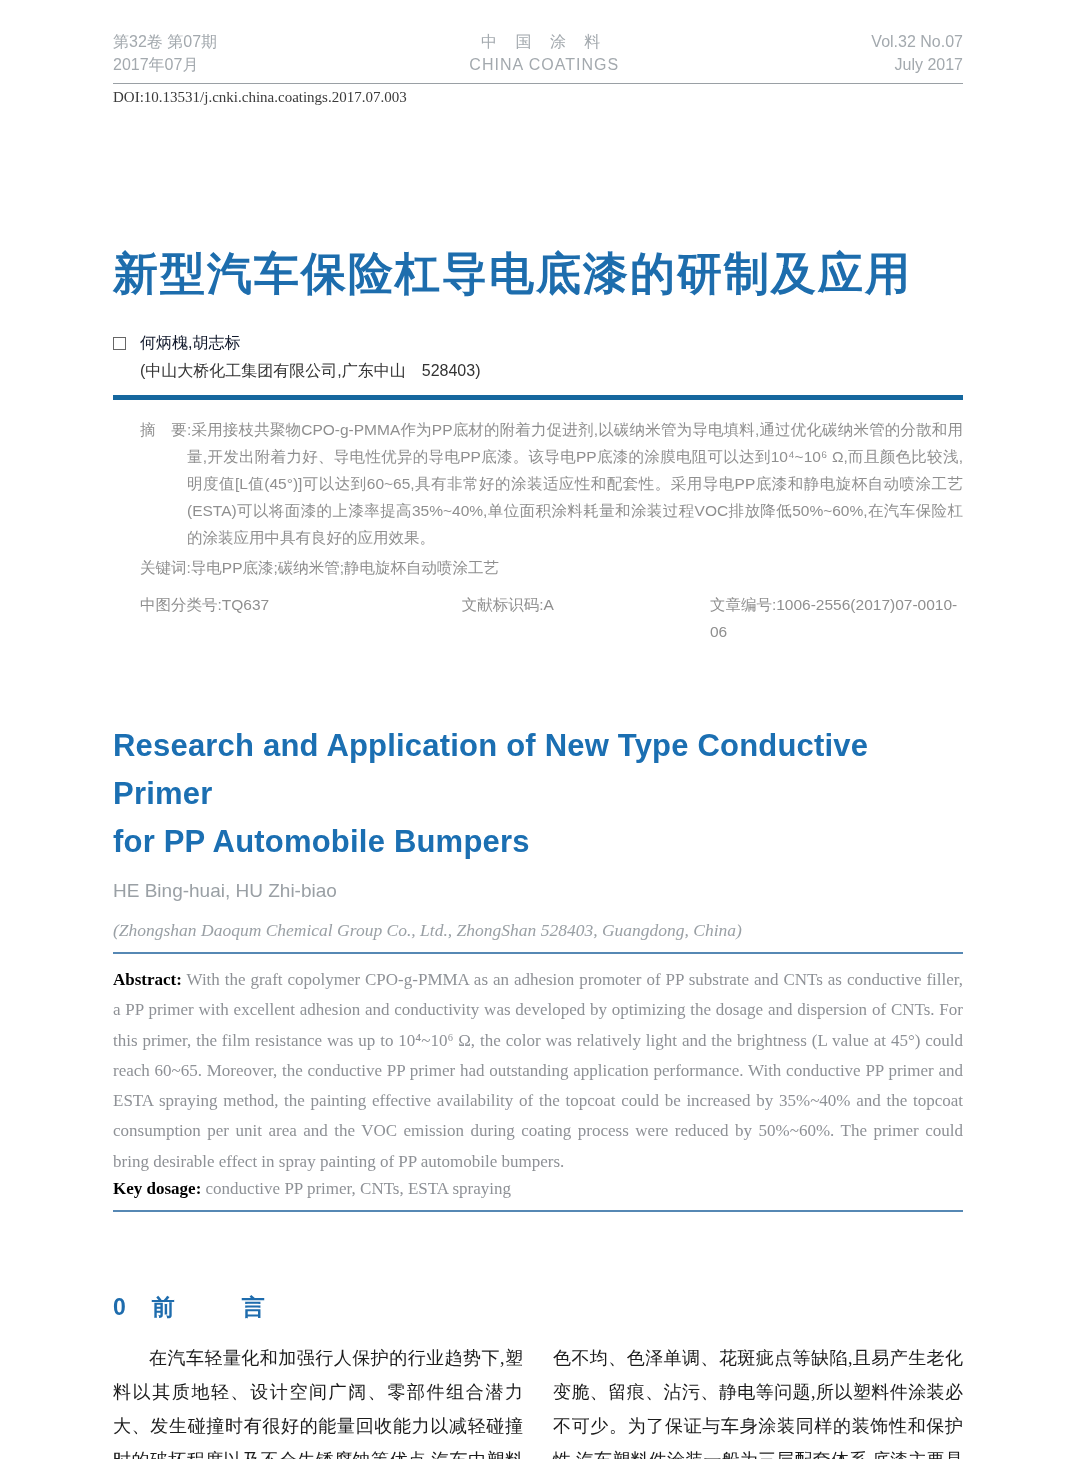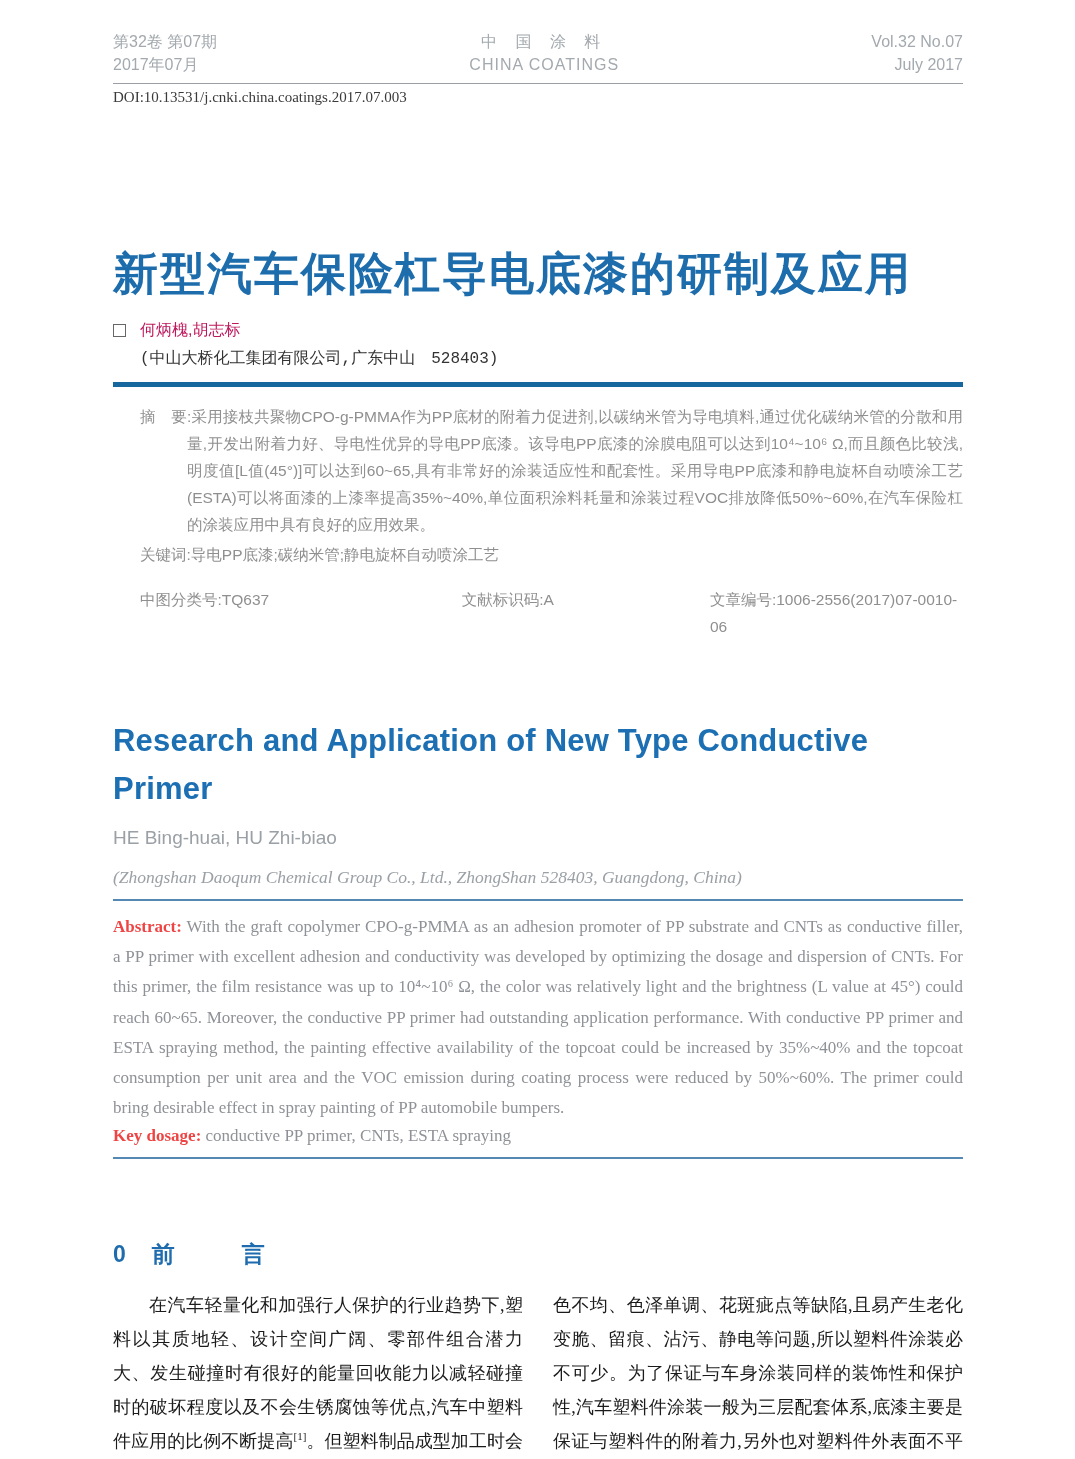--- a/index.html
+++ b/index.html
@@ -19,44 +19,44 @@
   .jheader .center .en { letter-spacing: 1px; }
   .jheader .right { text-align: right; }
   .jheader-rule { border-bottom: 1px solid #9aa0a5; margin-top: 7px; }
   .doi { font-family: "Liberation Serif", serif; font-size: 15px; color: #3a3a3a; margin-top: 5px; }
 
   
   .title-cn {
     margin-top: 146px; color: #1d6dad; font-size: 45px; font-weight: bold;
     letter-spacing: 2px; font-family: Liberation Mono, monospace; line-height: 1.15;
   }
-  .authors-row { margin-top: 16px; color: #be185d; font-size: 16px; display: flex; align-items: center; }
+  .authors-row { margin-top: 29px; color: #0f172a; font-size: 16px; display: flex; align-items: center; }
   .author-marker { display: inline-block; width: 13px; height: 13px; border: 1.5px solid #666; margin-right: 14px; }
-  .affil-cn { margin-top: 7px; padding-left: 27px; color: #333; font-size: 16px; font-family: Liberation Mono, monospace; }
+  .affil-cn { margin-top: 7px; padding-left: 27px; color: #333; font-size: 16px; }
   .rule-thick { height: 5px; background: #15679e; margin-top: 13px; }
 
   
   .abs-block { margin-top: 17px; padding-left: 27px; color: #8f8f8f; font-size: 15.5px; line-height: 1.74; }
   .abs-cn { padding-left: 47px; text-indent: -47px; text-align: justify; }
   .kw-cn { margin-top: 3px; }
-  .clc-row { display: flex; margin-top: 18px; gap: 30px; }
+  .clc-row { display: flex; margin-top: 10px; gap: 30px; }
   .clc-row .c1 { width: 305px; }
   .clc-row .c2 { width: 228px; }
 
   
   .title-en {
     margin-top: 76px; color: #1b6fb2; font-size: 31px; font-weight: bold;
     line-height: 1.55; font-family: "Liberation Sans", sans-serif; letter-spacing: 0.2px;
   }
   .authors-en { margin-top: 14px; color: #9aa0a5; font-size: 19px; }
   .affil-en { margin-top: 18px; color: #9aa0a5; font-size: 17.5px; font-style: italic; font-family: "Liberation Serif", serif; }
   .rule-thin { border-top: 2px solid #5688b4; margin-top: 11px; }
 
   .abs-en { margin-top: 11px; font-family: "Liberation Serif", serif; font-size: 17px; color: #8e9196; line-height: 1.78; text-align: justify; }
-  .abs-en b, .kw-en b { color: #ef4444; }
+  .abs-en b, .kw-en b { color: #000000; }
   .kw-en { margin-top: 2px; font-family: "Liberation Serif", serif; font-size: 17px; color: #8e9196; }
 
   
   .sec-head { margin-top: 80px; color: #1e6cad; font-size: 23px; font-weight: bold; }
   .sec-head .num { margin-right: 26px; }
   .sec-head .ttl { letter-spacing: 22px; }
   .body-cols { display: flex; gap: 30px; margin-top: 18px; }
   .body-cols .col { flex: 1; font-family: "Liberation Serif", serif; font-size: 18px; color: #1b1b1b; line-height: 1.9; text-align: justify; }
   .body-cols .col .indent { text-indent: 2em; }
   sup.ref { font-size: 11px; vertical-align: super; line-height: 0; }
@@ -98,20 +98,21 @@
     <p class="kw-cn"><span>关键词:</span><span>导电PP底漆;碳纳米管;静电旋杯自动喷涂工艺</span></p>
     <div class="clc-row">
       <span class="c1">中图分类号:TQ637</span>
       <span class="c2">文献标识码:A</span>
       <span class="c3">文章编号:1006-2556(2017)07-0010-06</span>
     </div>
   </div>
 
   <h2 class="title-en">
     <div>Research and Application of New Type Conductive Primer</div>
+    <div>for PP Automobile Bumpers</div>
   </h2>
   <div class="authors-en">HE Bing-huai, HU Zhi-biao</div>
   <div class="affil-en">(Zhongshan Daoqum Chemical Group Co., Ltd., ZhongShan 528403, Guangdong, China)</div>
 
   <div class="rule-thin"></div>
 
   <p class="abs-en"><b>Abstract:</b><span> With the graft copolymer CPO-g-PMMA as an adhesion promoter of PP substrate and CNTs as conductive filler, a PP primer with excellent adhesion and conductivity was developed by optimizing the dosage and dispersion of CNTs. For this primer, the film resistance was up to 10⁴~10⁶ Ω, the color was relatively light and the brightness (L value at 45°) could reach 60~65. Moreover, the conductive PP primer had outstanding application performance. With conductive PP primer and ESTA spraying method, the painting effective availability of the topcoat could be increased by 35%~40% and the topcoat consumption per unit area and the VOC emission during coating process were reduced by 50%~60%. The primer could bring desirable effect in spray painting of PP automobile bumpers.</span></p>
   <p class="kw-en"><b>Key dosage:</b><span> conductive PP primer, CNTs, ESTA spraying</span></p>
 
   <div class="rule-thin"></div>

